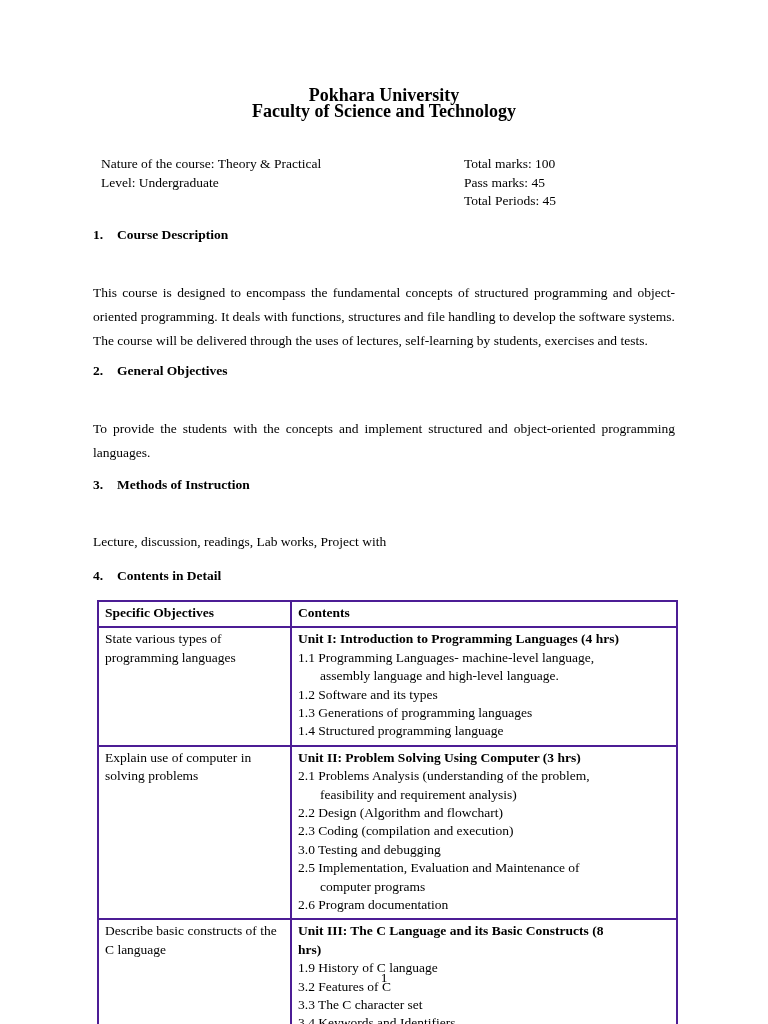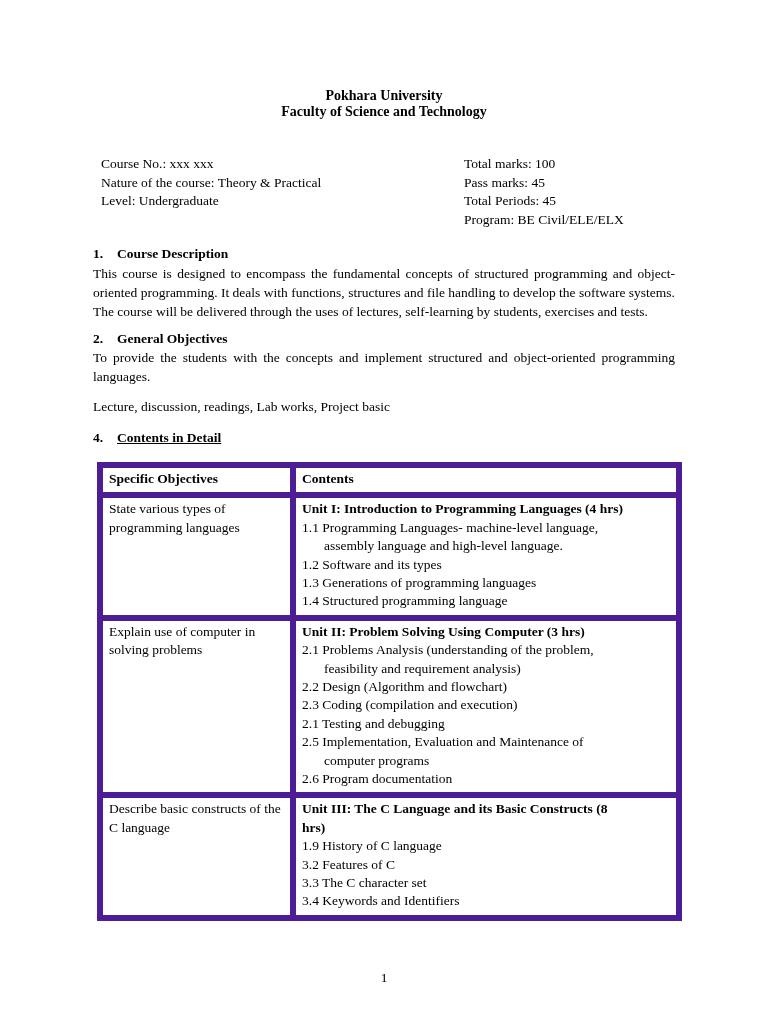--- a/index.html
+++ b/index.html
@@ -16,21 +16,21 @@
   .page {
     position: relative;
     width: 768px;
     height: 1024px;
     padding: 88px 93px 0 93px;
     background: #fff;
   }
   .doc-title {
     text-align: center;
     font-weight: bold;
-    font-size: 14px;
+    font-size: 18px;
     line-height: 15.5px;
   }
   .course-info {
     margin-top: 36px;
     display: flex;
     line-height: 18.7px;
   }
   .ci-left {
     padding-left: 8px;
     width: 371px;
@@ -41,37 +41,38 @@
   .section { margin-top: 0; }
   .section-heading {
     font-weight: bold;
     line-height: 18.7px;
   }
   .sec-num {
     display: inline-block;
     width: 24px;
   }
   .section-body {
-    line-height: 19px;
+    line-height: 24px;
     text-align: justify;
+    margin-top: 36px;
   }
   .mt-sec1 { margin-top: 15px; }
   .mt-sec2 { margin-top: 9px; }
   .mt-sec3 { margin-top: 11px; }
-  .mt-sec4 { margin-top: 13px; text-decoration: underline; }
+  .mt-sec4 { margin-top: 13px; }
   table.contents {
     border-collapse: collapse;
     table-layout: fixed;
     margin-top: 14px;
     margin-left: 4px;
     width: 579px;
     line-height: 18.4px;
   }
   table.contents th, table.contents td {
-    border: 6px solid #4c1d95;
+    border: 2px solid #4c1d95;
     vertical-align: top;
     padding: 2px 6px 4px 6px;
   }
   table.contents th {
     text-align: left;
     font-weight: bold;
   }
   col.c-obj { width: 193px; }
   col.c-cnt { width: 386px; }
   td.obj { white-space: pre-wrap; }
@@ -101,44 +102,43 @@
 
 <div class="page">
 
   <div class="doc-title">
     <div>Pokhara University</div>
     <div>Faculty of Science and Technology</div>
   </div>
 
   <div class="course-info">
     <div class="ci-left">
-      <div>Course No.: xxx xxx</div>
       <div>Nature of the course: Theory &amp; Practical</div>
       <div>Level: Undergraduate</div>
     </div>
     <div class="ci-right">
       <div>Total marks: 100</div>
       <div>Pass marks: 45</div>
       <div>Total Periods: 45</div>
-      <div>Program: BE Civil/ELE/ELX</div>
     </div>
   </div>
 
   <div class="section mt-sec1">
     <div class="section-heading"><span class="sec-num">1.</span><span>Course Description</span></div>
     <div class="section-body">This course is designed to encompass the fundamental concepts of structured programming and object-oriented programming. It deals with functions, structures and file handling to develop the software systems. The course will be delivered through the uses of lectures, self-learning by students, exercises and tests.</div>
   </div>
 
   <div class="section mt-sec2">
     <div class="section-heading"><span class="sec-num">2.</span><span>General Objectives</span></div>
     <div class="section-body">To provide the students with the concepts and implement structured and object-oriented programming languages.</div>
   </div>
 
   <div class="section mt-sec3">
-    <div class="section-body">Lecture, discussion, readings, Lab works, Project basic</div>
+    <div class="section-heading"><span class="sec-num">3.</span><span>Methods of Instruction</span></div>
+    <div class="section-body">Lecture, discussion, readings, Lab works, Project with</div>
   </div>
 
   <div class="section mt-sec4">
     <div class="section-heading"><span class="sec-num">4.</span><span>Contents in Detail</span></div>
   </div>
 
   <table class="contents">
     <colgroup>
         <col class="c-obj">
         <col class="c-cnt">
@@ -160,21 +160,21 @@
       </td>
     </tr>
     <tr class="row-pad-2">
       <td class="obj">Explain use of computer in solving problems</td>
       <td>
         <div class="unit-title">Unit II: Problem Solving Using Computer (3 hrs)</div>
         <div class="content-item">2.1 Problems Analysis (understanding of the problem,
 feasibility and requirement analysis)</div>
         <div class="content-item">2.2 Design (Algorithm and flowchart)</div>
         <div class="content-item">2.3 Coding (compilation and execution)</div>
-        <div class="content-item">2.1 Testing and debugging</div>
+        <div class="content-item">3.0 Testing and debugging</div>
         <div class="content-item">2.5 Implementation, Evaluation and Maintenance of
 computer programs</div>
         <div class="content-item">2.6 Program documentation</div>
       </td>
     </tr>
     <tr class="row-pad-3">
       <td class="obj">Describe basic constructs of the C language</td>
       <td>
         <div class="unit-title">Unit III: The C Language and its Basic Constructs (8
 hrs)</div>

